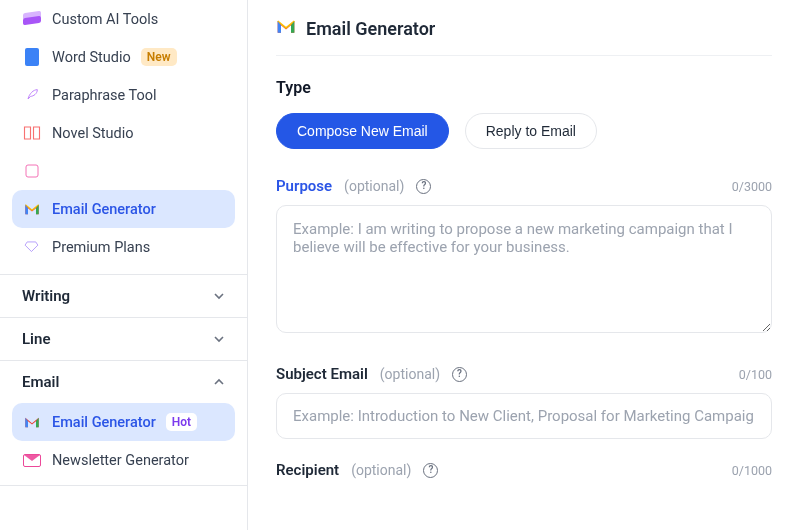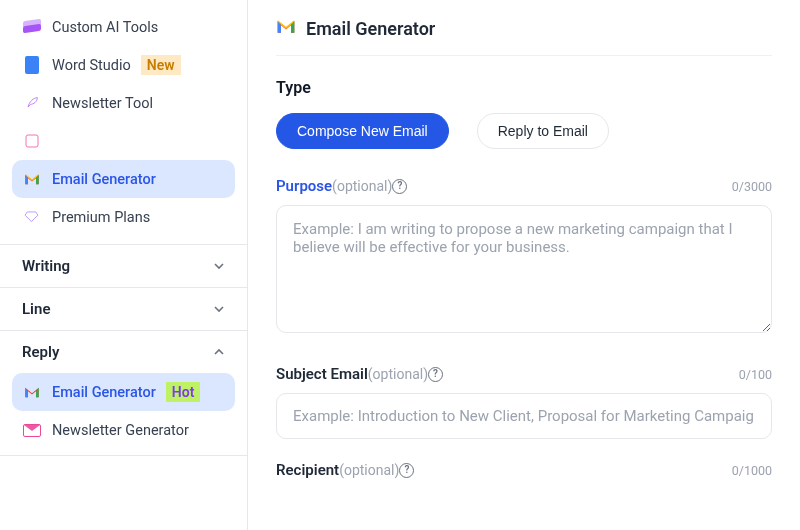--- a/index.html
+++ b/index.html
@@ -8,21 +8,21 @@
     background: #fff;
     width: 800px;
     height: 530px;
     overflow: hidden;
     color: #1f2937;
   }
   .app { display: flex; width: 100%; height: 100%; box-shadow: 0 0 4px rgba(0,0,0,.1); }
   .sidebar {
     width: 248px;
     border-right: 1px solid #e5e7eb;
-    padding-top: 8px;
+    padding-top: 0;
     display: flex;
     flex-direction: column;
   }
   .nav-list { list-style: none; padding: 0 12px; }
   .nav-item {
     display: flex;
     align-items: center;
     gap: 10px;
     padding: 9px 10px;
     border-radius: 10px;
@@ -33,27 +33,27 @@
   .nav-item.active {
     background: #dbe7ff;
     color: #2b55e6;
     font-weight: 500;
   }
   .nav-item .icon-slot {
     width: 20px; height: 20px;
     display: inline-flex; align-items: center; justify-content: center;
   }
   .badge {
-    font-size: 14px;
+    font-size: 12px;
     padding: 2px 6px;
-    border-radius: 0;
+    border-radius: 5px;
     font-weight: 600;
   }
   .badge-new { background: #ffe9c5; color: #c77d00; }
-  .badge-hot { background: #bef264; color: #7c3aed; }
+  .badge-hot { background: #ffffff; color: #7c3aed; }
 
   .section {
     border-top: 1px solid #e5e7eb;
   }
   .section:first-of-type { margin-top: 8px; }
   .section-header {
     display: flex;
     align-items: center;
     justify-content: space-between;
     padding: 12px 22px;
@@ -79,21 +79,21 @@
     font-weight: 600;
     color: #1f2937;
     padding: 6px 0 16px 0;
     border-bottom: 1px solid #eef0f3;
   }
   .gmail-icon { width: 20px; height: 16px; display: inline-block; }
   .gmail-icon-sm { width: 16px; height: 13px; display:inline-block; }
 
   .block { margin-top: 22px; }
   .block-title { font-size: 16px; font-weight: 600; color: #111827; margin-bottom: 16px; }
-  .pill-row { display: flex; gap: 28px; }
+  .pill-row { display: flex; gap: 16px; }
   .pill {
     border-radius: 999px;
     padding: 9px 20px;
     font-size: 14px;
     font-weight: 500;
     cursor: pointer;
     border: 1px solid #e5e7eb;
     background: #fff;
     color: #1f2937;
   }
@@ -102,21 +102,21 @@
     border-color: #2457e6;
     color: #fff;
   }
 
   .field { margin-top: 28px; }
   .field-head {
     display: flex; align-items: center; justify-content: space-between;
     margin-bottom: 10px;
   }
   .field-label {
-    display: flex; align-items: center; gap: 0;
+    display: flex; align-items: center; gap: 12px;
     font-size: 15px; font-weight: 600;
   }
   .field-label.accent { color: #2b55e6; }
   .optional { font-size: 14px; font-weight: 400; color: #9ca3af; }
   .help {
     width: 15px; height: 15px; border-radius: 50%;
     border: 1.2px solid #6b7280; color: #6b7280;
     font-size: 10px; line-height: 1;
     display: inline-flex; align-items: center; justify-content: center;
     cursor: pointer;
@@ -175,23 +175,31 @@
         <span>Word Studio</span>
         <span class="badge badge-new">New</span>
       </li>
 
       <li class="nav-item">
         <span class="icon-slot">
           <svg class="ico-feather" viewBox="0 0 24 24">
               <path d="M20 4c-6 0-12 6-14 14l4-4c4 0 10-4 10-10z" fill="none" stroke="#c084fc" stroke-width="1.5"></path>
             </svg>
         </span>
-        <span>Newsletter Tool</span>
-      </li>
-
+        <span>Paraphrase Tool</span>
+      </li>
+
+      <li class="nav-item">
+        <span class="icon-slot">
+          <svg width="18" height="16" viewBox="0 0 24 20">
+              <path d="M2 2h8v16H2zM14 2h8v16h-8z" fill="none" stroke="#f87171" stroke-width="1.5"></path>
+            </svg>
+        </span>
+        <span>Novel Studio</span>
+      </li>
 
       <li class="nav-item">
         <span class="icon-slot">
           <svg width="16" height="16" viewBox="0 0 24 24">
               <rect x="3" y="3" width="18" height="18" rx="3" fill="none" stroke="#f472b6" stroke-width="1.5"></rect>
             </svg>
         </span>
       </li>
 
       <li class="nav-item active">
@@ -229,21 +237,21 @@
       <div class="section-header">
         <span>Line</span>
         <svg class="chevron" viewBox="0 0 12 12">
             <path d="M2 4l4 4 4-4" fill="none" stroke="currentColor" stroke-width="1.6"></path>
           </svg>
       </div>
     </div>
 
     <div class="section" style="border-bottom:1px solid #e5e7eb">
       <div class="section-header">
-        <span>Reply</span>
+        <span>Email</span>
         <svg class="chevron" viewBox="0 0 12 12">
             <path d="M2 8l4-4 4 4" fill="none" stroke="currentColor" stroke-width="1.6"></path>
           </svg>
       </div>
       <div class="section-body">
         <div class="nav-item active">
           <span class="icon-slot">
             <svg class="gmail-icon-sm" viewBox="0 0 24 18">
               <path d="M2 2v14h4V7l6 5 6-5v9h4V2l-10 8z" fill="#ea4335"></path>
               <path d="M2 2v14h4V7" fill="#4285f4"></path>

